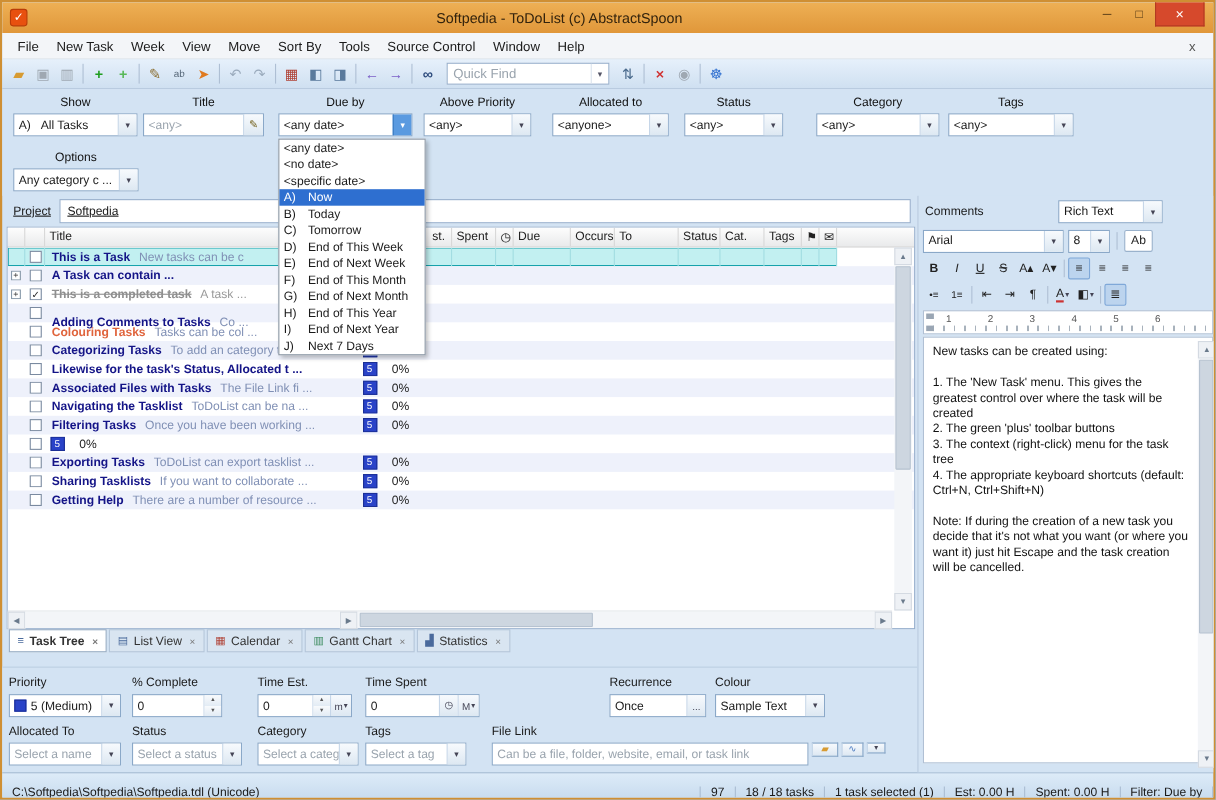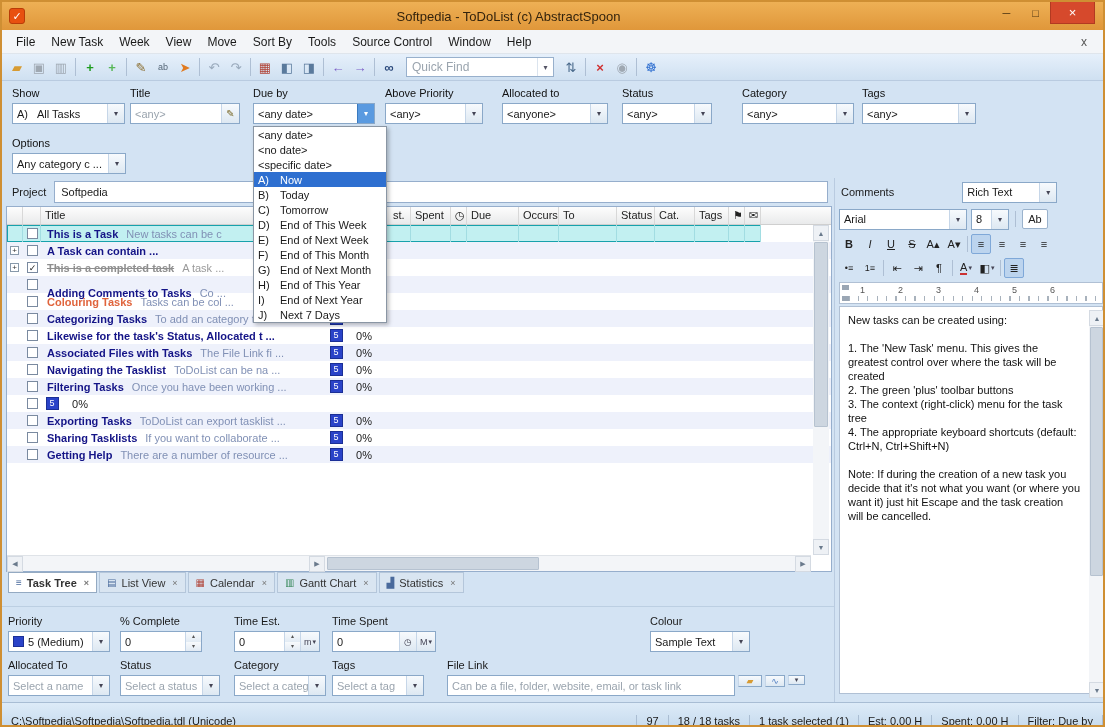--- a/index.html
+++ b/index.html
@@ -25,32 +25,32 @@
   .tb-btn { width:22px; height:22px; display:flex; align-items:center; justify-content:center; border-radius:2px; }
   .tb-glyph { font-size:13px; line-height:1; }
   .tb-sep { width:1px; height:18px; background:#aebfd4; margin:0 3px; }
   .quickfind { width:148px; height:20px; background:#fff; border:1px solid #98b0cc; display:flex; align-items:center; margin:0 6px; }
   .qf-text { flex:1; color:#9aa4ae; padding:0 5px; font-size:12px; white-space:nowrap; overflow:hidden; }
   .qf-arrow { width:16px; height:100%; display:flex; align-items:center; justify-content:center; color:#556; font-size:8px; border-left:1px solid #dbe4ee; }
 
   
   .filter-panel { position:absolute; left:0; top:79px; width:100%; height:97px; background:#d3e3f3; }
   .filter-group { position:absolute; top:6px; }
-  .filter-label { margin-bottom:4px; color:#111; }
+  .filter-label { margin-bottom:4px; color:#111;text-align:center; }
   .combo { height:21px; background:#fff; border:1px solid #8aa8c8; display:flex; align-items:center; }
   .combo-val { flex:1; padding:0 4px; white-space:nowrap; overflow:hidden; display:flex; }
   .combo-prefix { width:20px; flex:none; }
   .arrow-btn { width:17px; height:100%; border-left:1px solid #c6d6e8; background:linear-gradient(#f7fafd,#dde8f2); display:flex; align-items:center; justify-content:center; font-size:8px; color:#445; flex:none; }
   .arrow-btn::after { content:"▾"; }
   .combo.open .arrow-btn { background:#5a9ae0; color:#fff; border-color:#3a7ac0; }
   .mini-attach-btn { width:18px; height:100%; border-left:1px solid #c6d6e8; background:linear-gradient(#f7fafd,#dde8f2); display:flex; align-items:center; justify-content:center; font-size:10px; color:#7a6a2a; }
   .gray { color:#9aa4ae; }
 
   
-  .project-row { position:absolute; left:0; top:176px; width:832px; height:28px; display:flex; align-items:center; padding:0 6px 0 10px; gap:8px; }
+  .project-row { position:absolute; left:0; top:176px; width:832px; height:28px; display:flex; align-items:center; padding:0 6px 0 10px; gap:8px;text-decoration:underline; }
   .project-input { flex:1; height:22px; background:#fff; border:1px solid #96aecc; display:flex; align-items:center; padding:0 6px; }
 
   
   .task-panel { position:absolute; left:4px; top:204px; width:826px; height:366px; background:#fff; border:1px solid #96aecc; }
   .tp-header { height:18px; display:flex; background:linear-gradient(#fdfdfd,#e9eaeb); border-bottom:1px solid #cfcfcf; color:#222; overflow:hidden; }
   .tp-hcell { flex:none; border-right:1px solid #d8d8d8; padding:2px 2px 0 4px; white-space:nowrap; overflow:hidden; font-size:11px; }
   .tp-body { position:relative; height:332px; overflow:hidden; }
   .trow { height:17px; display:flex; }
   .trow.alt { background:#eef1fb; }
   .rowc { display:flex; align-items:center; width:754px; flex:none; height:100%; }
@@ -817,20 +817,29 @@
             <span>◷</span>
           </span>
         <span class="mini-btn">
             <span>M</span>
             <span style="font-size:7px">▾</span>
           </span>
       </div>
     </div>
 
 
+    <div class="attr-group" style="left:552px;top:8px;width:88px">
+      <div class="attr-label">Recurrence</div>
+      <div class="fld">
+        <span class="fval">Once</span>
+        <span class="mini-btn">
+            <span>...</span>
+          </span>
+      </div>
+    </div>
 
     <div class="attr-group" style="left:648px;top:8px;width:100px">
       <div class="attr-label">Colour</div>
       <div class="fld">
         <span class="fval">Sample Text</span>
         <span class="arrow-btn"></span>
       </div>
     </div>
 
     <div class="attr-group" style="left:6px;top:52px;width:102px">

